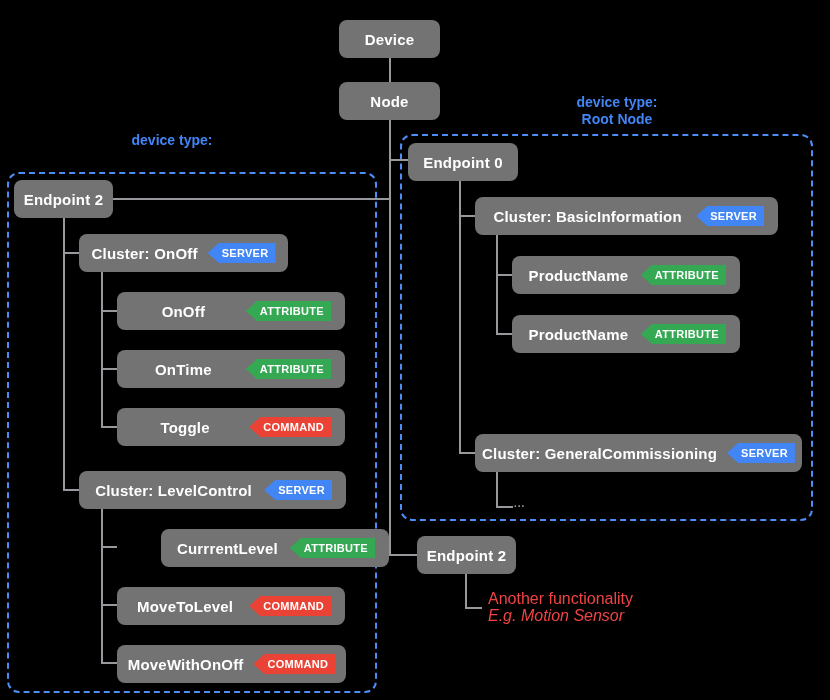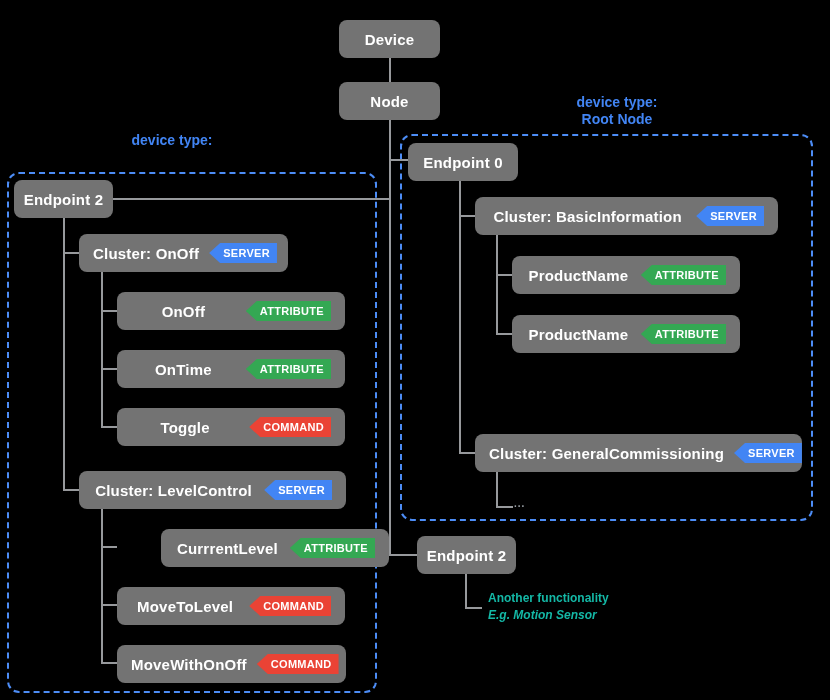--- a/index.html
+++ b/index.html
@@ -11,32 +11,32 @@
   .glabel{position:absolute;text-align:center;color:#4285f4;font-size:14px;font-weight:700;line-height:17px;}
   .line{position:absolute;background:#97999c;}
   .h{height:2px;}
   .v{width:2px;}
   .nodebox{
     position:absolute;height:38px;background:#737373;border-radius:8px;
     display:flex;align-items:center;justify-content:center;gap:10px;
     color:#fff;font-size:15px;font-weight:700;padding:0 14px;box-sizing:border-box;
     white-space:nowrap;letter-spacing:.2px;
   }
-  .nodebox.leaf{justify-content:space-between;}
+  .nodebox.leaf{}
   .nodebox.leaf .lbl{flex:1;text-align:center;}
   .badge{
     font-size:11px;font-weight:700;color:#fff;letter-spacing:.3px;
     padding:4px 7px 4px 14px;white-space:nowrap;flex:0 0 auto;
     clip-path:polygon(0 50%,11px 0,100% 0,100% 100%,11px 100%);
   }
   .badge.server{background:#4285f4;}
   .badge.attribute{background:#34a853;}
   .badge.command{background:#ea4335;}
   .ellipsis{position:absolute;color:#9aa0a6;font-size:10px;letter-spacing:1px;font-weight:700;}
-  .note{position:absolute;color:#14b8a6;font-size:12px;font-weight:700;line-height:17px;}
+  .note{position:absolute;color:#ef4444;font-size:16px;font-weight:400;line-height:17px;}
   .note .l2{font-style:italic;}
 </style>
 </head>
 <body>
 
 <div class="canvas">
 
   <div class="group" style="left:7px;top:172px;width:370px;height:521px;"></div>
   <div class="group" style="left:400px;top:134px;width:413px;height:387px;"></div>
 

